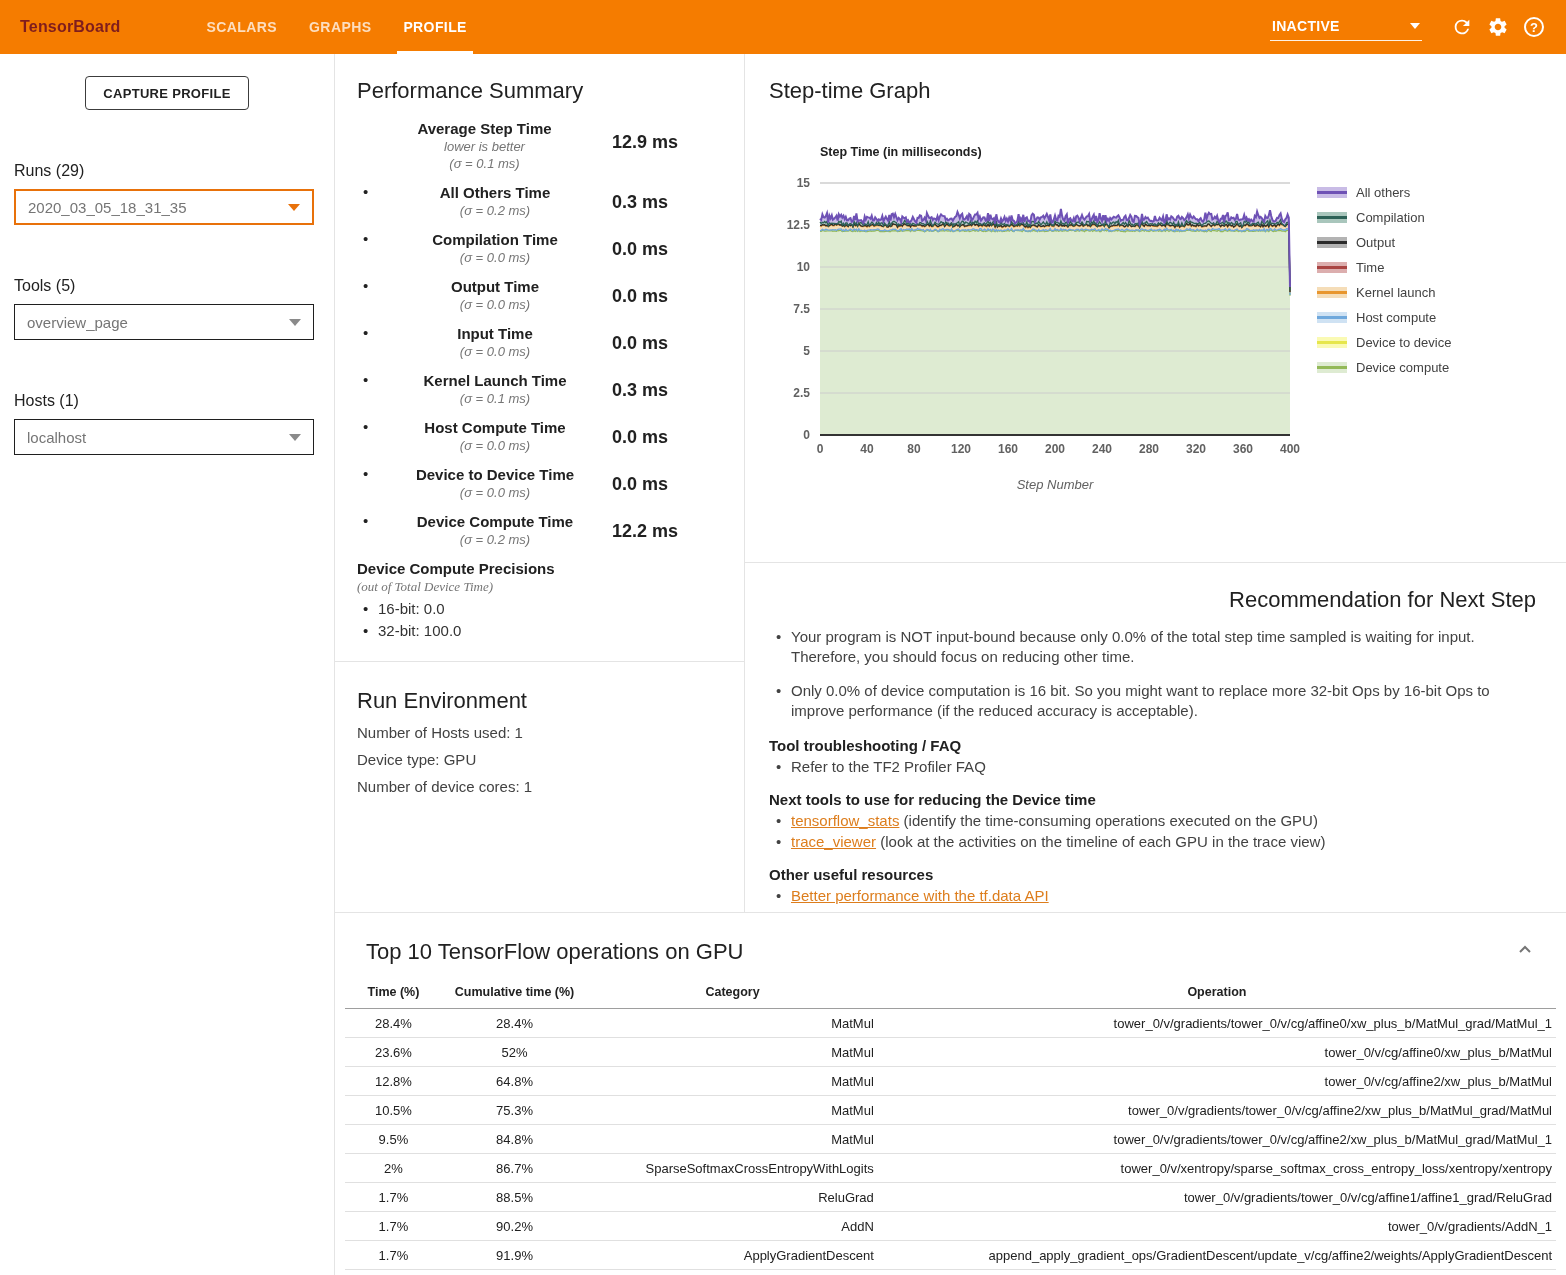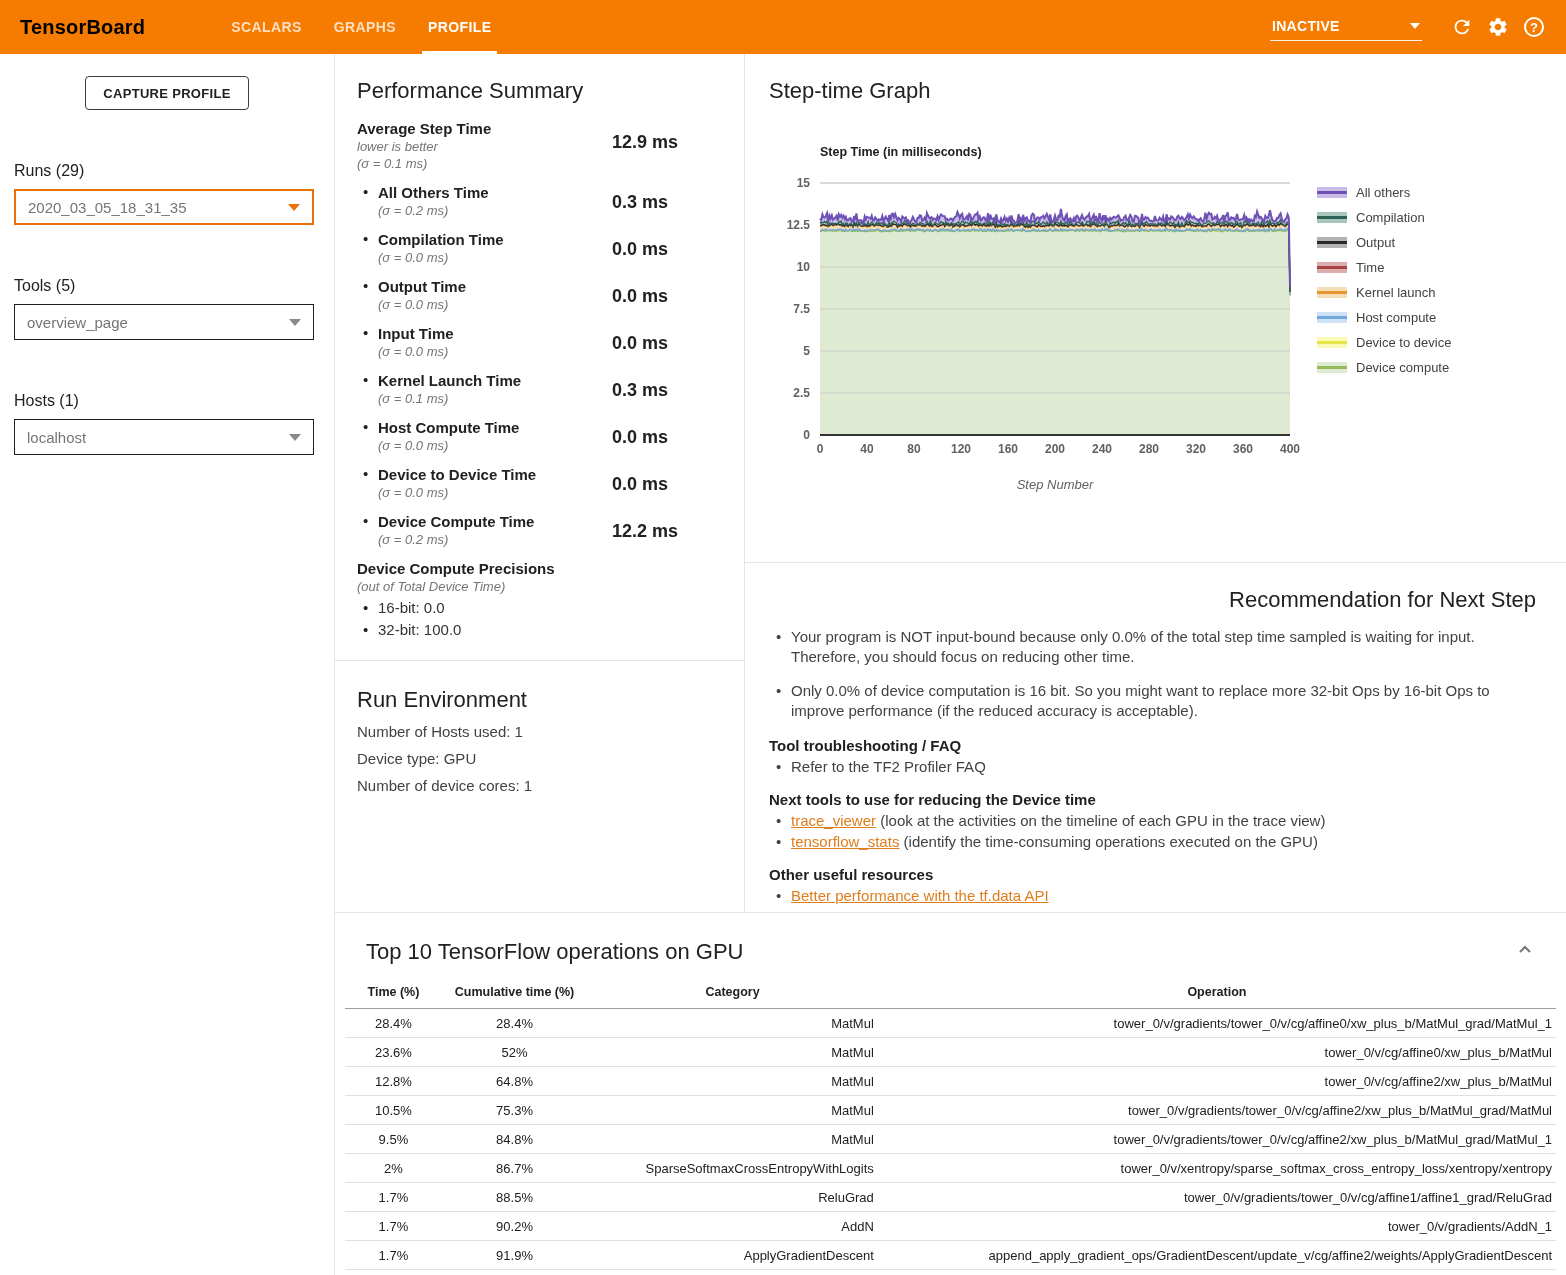--- a/index.html
+++ b/index.html
@@ -1,21 +1,21 @@
 <!DOCTYPE html>
 <html><head>
 <meta charset="utf-8">
 <style>
   * { margin:0; padding:0; box-sizing:border-box; }
   html,body { width:1566px; height:1275px; overflow:hidden; background:#fff;
     font-family:"Liberation Sans", sans-serif; color:#212121; }
 
   
   .topbar { height:54px; background:#f57c00; display:flex; align-items:center; position:relative; }
-  .logo { color:#000000; font-size:20px; font-weight:bold; margin-left:20px; letter-spacing:.2px; }
+  .logo { color:#7f1d1d; font-size:16px; font-weight:bold; margin-left:20px; letter-spacing:.2px; }
   .tabs { display:flex; margin-left:70px; height:54px; }
   .tab { color:rgba(255,255,255,.75); font-size:14px; font-weight:bold; letter-spacing:.4px;
     padding:0 16px; display:flex; align-items:center; height:54px; position:relative; cursor:pointer; }
   .tab.active { color:#fff; }
   .tab.active::after { content:""; position:absolute; left:10px; right:10px; bottom:0; height:3px; background:#fff; }
   .topbar-right { margin-left:auto; display:flex; align-items:center; margin-right:14px; }
   .status-select { width:152px; border-bottom:1px solid rgba(255,255,255,.9); color:#fff; font-size:14px;
     font-weight:bold; letter-spacing:.3px; display:flex; align-items:center; justify-content:space-between;
     padding:4px 2px 6px 2px; margin-right:22px; cursor:pointer; }
   .caret-w { width:0; height:0; border-left:5px solid transparent; border-right:5px solid transparent; border-top:6px solid #fff; }
@@ -47,30 +47,30 @@
     padding:0 12px; font-size:15px; color:#757575; cursor:pointer; background:#fff; }
   .sel-runs { border:2px solid #e8710a; }
   .sel-plain { border:1px solid #1f1f1f; }
   .caret-g { width:0; height:0; border-left:6px solid transparent; border-right:6px solid transparent; border-top:7px solid #8a8a8a; }
   .caret-o { border-top-color:#e8710a; }
 
   
   .col-left h2 { margin-top:24px; }
   .metrics { margin-top:16px; }
   .metric-row { display:flex; margin-bottom:13px; }
-  .metric-main { flex:1; }
+  .metric-main { flex:1;text-align:center; }
   .metric-label { font-size:15px; font-weight:bold; color:#212121; }
   .metric-note, .metric-sigma { font-size:13px; font-style:italic; color:#757575; margin-top:2px; }
   .metric-row.bulleted .metric-main { padding-left:21px; position:relative; }
   .metric-row.bulleted .metric-main::before { content:"•"; position:absolute; left:6px; top:-1px; font-size:15px; color:#212121; }
   .metric-value { width:110px; font-size:18px; font-weight:bold; color:#212121; padding-top:8px; }
   .metric-row.first .metric-value { padding-top:12px; }
   .precisions { margin-top:4px; }
   .prec-title { font-size:15px; font-weight:bold; }
-  .prec-sub { font-size:13px; font-style:italic; color:#757575; margin-top:2px; }
+  .prec-sub { font-size:13px; font-style:italic; color:#757575; margin-top:2px;font-family:Liberation Serif, serif; }
   .prec-item { font-size:15px; color:#333; margin-top:5px; padding-left:21px; position:relative; }
   .prec-item::before { content:"•"; position:absolute; left:6px; color:#212121; }
 
   
   .runenv { border-top:1px solid #e4e4e4; margin:22px -22px 0 -22px; padding:0 22px; }
   .runenv h2 { margin-top:26px; }
   .runenv-line { font-size:15px; color:#424242; margin-top:10px; }
 
   
   .graph-card { height:485px; border-bottom:1px solid #e4e4e4; }
@@ -350,22 +350,22 @@
         <div class="reco">
           <h2 class="section-title">Recommendation for Next Step</h2>
           <div class="reco-bullets">
               <div class="reco-bullet">Your program is NOT input-bound because only 0.0% of the total step time sampled is waiting for input. Therefore, you should focus on reducing other time.</div>
               <div class="reco-bullet">Only 0.0% of device computation is 16 bit. So you might want to replace more 32-bit Ops by 16-bit Ops to improve performance (if the reduced accuracy is acceptable).</div>
             </div>
           <div>
               <div class="reco-subhead">Tool troubleshooting / FAQ</div>
               <div class="reco-item"><span>Refer to the TF2 Profiler FAQ</span></div>
               <div class="reco-subhead">Next tools to use for reducing the Device time</div>
+              <div class="reco-item"><a class="olink">tensorflow_stats</a><span> (identify the time-consuming operations executed on the GPU)</span></div>
               <div class="reco-item"><a class="olink">trace_viewer</a><span> (look at the activities on the timeline of each GPU in the trace view)</span></div>
-              <div class="reco-item"><a class="olink">tensorflow_stats</a><span> (identify the time-consuming operations executed on the GPU)</span></div>
               <div class="reco-subhead">Other useful resources</div>
               <div class="reco-item"><a class="olink">Better performance with the tf.data API</a></div>
             </div>
         </div>
       </div>
     </div>
 
     <div class="bottom-section">
       <h2 class="section-title">Top 10 TensorFlow operations on GPU</h2>
       <button class="collapse-btn">

